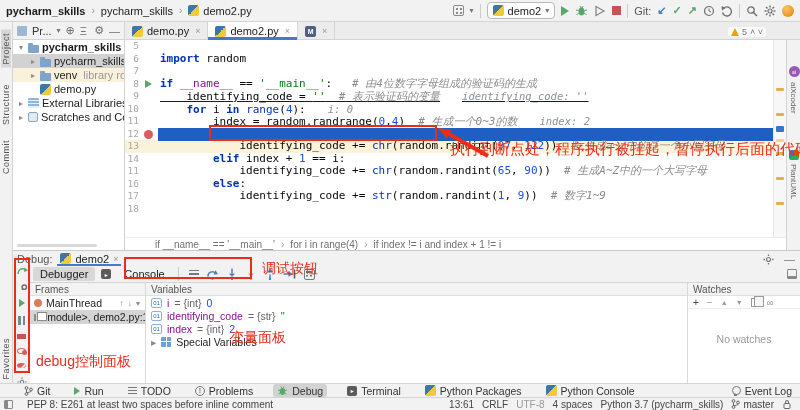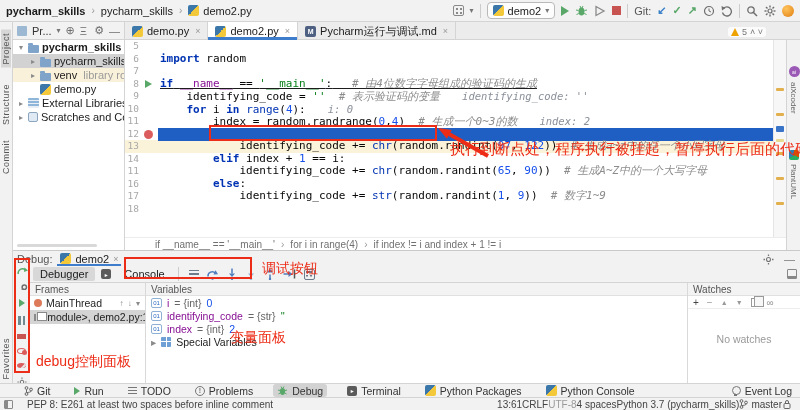--- a/index.html
+++ b/index.html
@@ -139,21 +139,21 @@
   .watchbar{display:flex;align-items:center;gap:8px;height:13px;padding:0 5px;color:#999;font-size:10px;border-bottom:1px solid #eee}
   .nowatches{text-align:center;color:#9a9a9a;margin-top:24px;font-size:10.5px}
   .dbg-gear-min{position:absolute;right:5px;top:2px;display:flex;gap:10px;align-items:center;color:#777}
 
   
   .botbar{left:0;top:383px;width:800px;height:14px;border-top:1px solid #d4d4d4;display:flex;align-items:center;gap:16px;padding:0 8px 0 20px;font-size:10.5px;color:#333}
   .botitem{display:flex;align-items:center;gap:4px;height:13px;padding:0 4px;border-radius:3px}
   .botitem.sel{background:#d2d2d2}
   .evlog{margin-left:auto;display:flex;align-items:center;gap:4px;color:#333}
   .statusbar{left:0;top:397px;width:800px;height:13px;border-top:1px solid #d4d4d4;display:flex;align-items:center;gap:14px;padding:0 8px 0 4px;font-size:10px;color:#444}
-  .statusbar .right{margin-left:auto;display:flex;align-items:center;gap:0}
+  .statusbar .right{margin-left:auto;display:flex;align-items:center;gap:8px}
   .dim{color:#9a9a9a}
   .toolwinico{width:9px;height:9px;border:1px solid #8a8a8a;border-radius:1px;background:linear-gradient(#8a8a8a,#8a8a8a) 0 0/3px 9px no-repeat}
 
   
   .anno{color:#ed2c17;z-index:50}
   .annobox{border:2px solid #ed2c17;z-index:49;background:transparent}
   .cn15{font-size:15px}
   .cn14{font-size:14px}
 </style>
 </head>
@@ -293,37 +293,36 @@
         <span class="tlab">demo.py</span>
         <span class="tx">×</span>
       </div>
       <div class="tab sel">
         <span class="pyico"></span>
         <span class="tlab">demo2.py</span>
         <span class="tx">×</span>
       </div>
       <div class="tab">
         <span class="mdico">M</span>
-        <span class="tlab">Pycharm运行与调试.md</span>
         <span class="tx">×</span>
       </div>
     </div>
 
   <div class="abs editor">
       <div class="gutterline" style="top: 0px;">5</div>
       <div class="codeline" style="top: 0px;"></div>
       <div class="gutterline" style="top: 12.5px;">6</div>
       <div class="codeline" style="top: 12.5px;"><span class="c-kw">import</span><span class="c-pl"> random</span></div>
       <div class="gutterline" style="top: 25px;">7</div>
       <div class="codeline" style="top: 25px;"></div>
       <div class="gutterline" style="top: 37.5px;">8</div>
       <div class="gut-run" style="top: 39.5px;"></div>
-      <div class="codeline" style="top: 37.5px; text-decoration: underline;"><span class="c-kw">if</span><span class="c-pl"> </span><span class="c-dn">__name__</span><span class="c-pl"> == </span><span class="c-st">'__main__'</span><span class="c-pl">:</span><span class="c-cm">   # 由4位数字字母组成的验证码的生成</span></div>
+      <div class="codeline" style="top: 37.5px;"><span class="c-kw">if</span><span class="c-pl"> </span><span class="c-dn">__name__</span><span class="c-pl"> == </span><span class="c-st">'__main__'</span><span class="c-pl">:</span><span class="c-cm">   # 由4位数字字母组成的验证码的生成</span></div>
       <div class="gutterline" style="top: 50px;">9</div>
-      <div class="codeline" style="top: 50px;"><span class="c-pl">    identifying_code = </span><span class="c-st">''</span><span class="c-cm">  # 表示验证码的变量</span><span class="hint">identifying_code: ''</span></div>
+      <div class="codeline" style="top: 50px; text-decoration: underline;"><span class="c-pl">    identifying_code = </span><span class="c-st">''</span><span class="c-cm">  # 表示验证码的变量</span><span class="hint">identifying_code: ''</span></div>
       <div class="gutterline" style="top: 62.5px;">10</div>
       <div class="codeline" style="top: 62.5px;"><span class="c-pl">    </span><span class="c-kw">for</span><span class="c-pl"> i </span><span class="c-kw">in</span><span class="c-pl"> </span><span class="c-bu">range</span><span class="c-pl">(</span><span class="c-nu">4</span><span class="c-pl">):</span><span class="hint">i: 0</span></div>
       <div class="gutterline" style="top: 75px;">11</div>
       <div class="codeline" style="top: 75px;"><span class="c-pl">        index = random.randrange(</span><span class="c-nu">0</span><span class="c-pl">,</span><span class="c-nu">4</span><span class="c-pl">)</span><span class="c-cm">  # 生成一个0~3的数</span><span class="hint">index: 2</span></div>
       <div class="execrow" style="top: 87.5px;"></div>
       <div class="gutterline" style="top: 87.5px;">12</div>
       <div class="gut-bp" style="top: 89.5px;"></div>
       <div class="caretrow" style="top: 100px;"></div>
       <div class="gutterline" style="top: 100px;">13</div>
       <div class="codeline" style="top: 100px;"><span class="c-pl">            identifying_code += </span><span class="c-bu">chr</span><span class="c-pl">(random.randint(</span><span class="c-nu">97</span><span class="c-pl">, </span><span class="c-nu">122</span><span class="c-pl">))</span><span class="c-cm">  # 生成a~z中的任一个小写字母</span></div>

